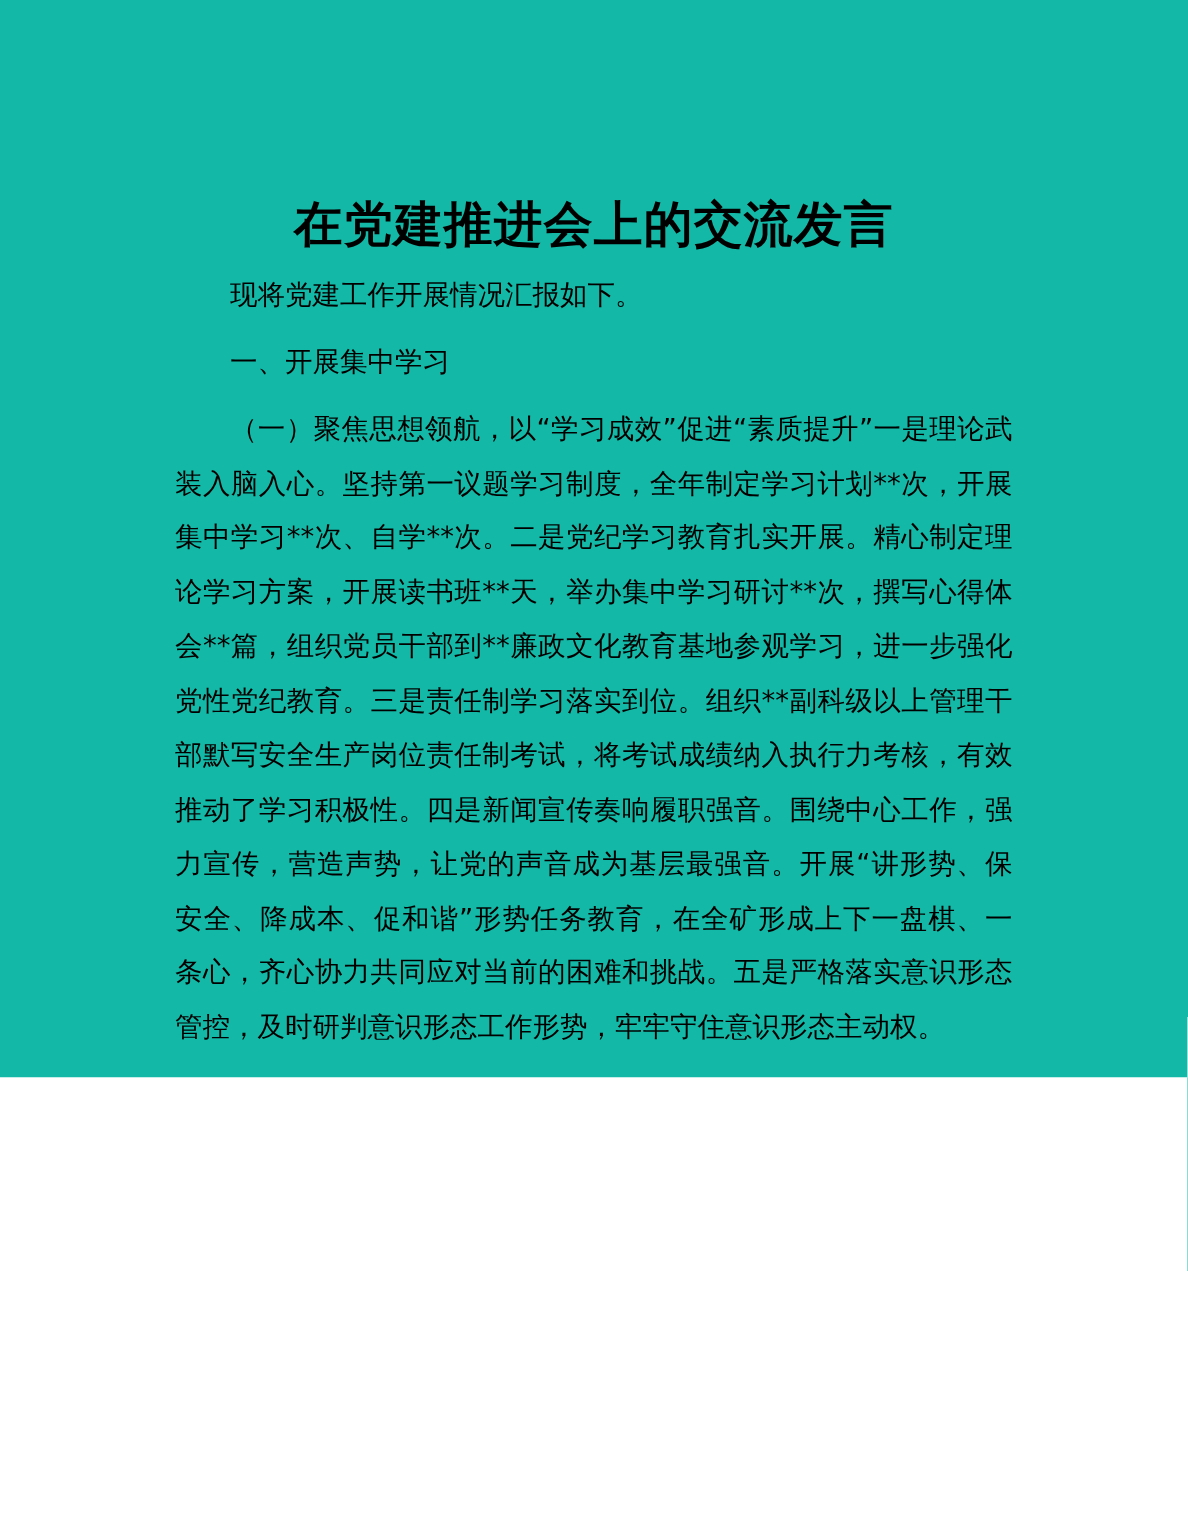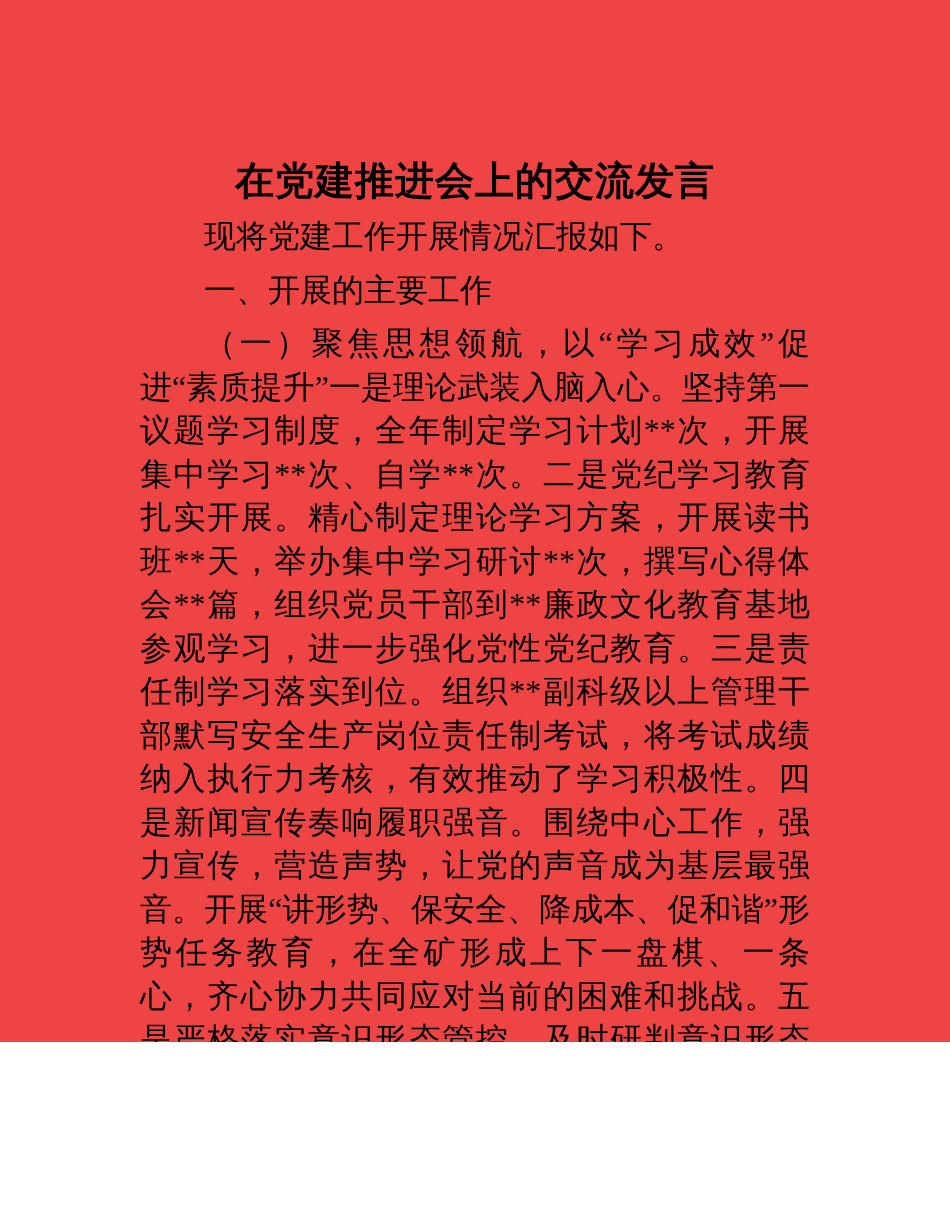--- a/index.html
+++ b/index.html
@@ -3,59 +3,58 @@
 <meta charset="utf-8">
 <style>
   html, body {
     margin: 0;
     padding: 0;
     background: #ffffff;
   }
   .doc-page {
     position: relative;
     width: 950px;
-    height: 1042px;
+    height: 862px;
     box-sizing: border-box;
-    background: #ef4444;
+    background: #14b8a6;
     color: #000000;
     padding: 157px 140px 0 140px;
     font-family: "DejaVu Sans", sans-serif;
     overflow: hidden;
   }
   .doc-title {
     margin: 0;
     font-size: 39px;
     line-height: 48px;
     font-weight: bold;
     text-align: center;
     letter-spacing: 1px;
     color: #000000;
     font-family: "DejaVu Sans", sans-serif;
   }
   .doc-para {
     margin: 10px 0 0 0;
-    font-size: 32px;
+    font-size: 22px;
     line-height: 43.5px;
     text-align: justify;
     text-justify: inter-character;
     text-indent: 2em;
     color: #000000;
     word-break: break-all;
     overflow-wrap: break-word;
-    font-family: Liberation Serif, serif;
   }
   .doc-para.last {
     margin-top: 9px;
   }
 </style>
 </head>
 <body>
 
 <div class="doc-page">
   <h1 class="doc-title">在党建推进会上的交流发言</h1>
 
   <p class="doc-para">现将党建工作开展情况汇报如下。</p>
 
-  <p class="doc-para">一、开展的主要工作</p>
+  <p class="doc-para">一、开展集中学习</p>
 
   <p class="doc-para">（一）聚焦思想领航，以“学习成效”促进“素质提升”一是理论武装入脑入心。坚持第一议题学习制度，全年制定学习计划**次，开展集中学习**次、自学**次。二是党纪学习教育扎实开展。精心制定理论学习方案，开展读书班**天，举办集中学习研讨**次，撰写心得体会**篇，组织党员干部到**廉政文化教育基地参观学习，进一步强化党性党纪教育。三是责任制学习落实到位。组织**副科级以上管理干部默写安全生产岗位责任制考试，将考试成绩纳入执行力考核，有效推动了学习积极性。四是新闻宣传奏响履职强音。围绕中心工作，强力宣传，营造声势，让党的声音成为基层最强音。开展“讲形势、保安全、降成本、促和谐”形势任务教育，在全矿形成上下一盘棋、一条心，齐心协力共同应对当前的困难和挑战。五是严格落实意识形态管控，及时研判意识形态工作形势，牢牢守住意识形态主动权。</p>
 
 </div>
 
 </body></html>

